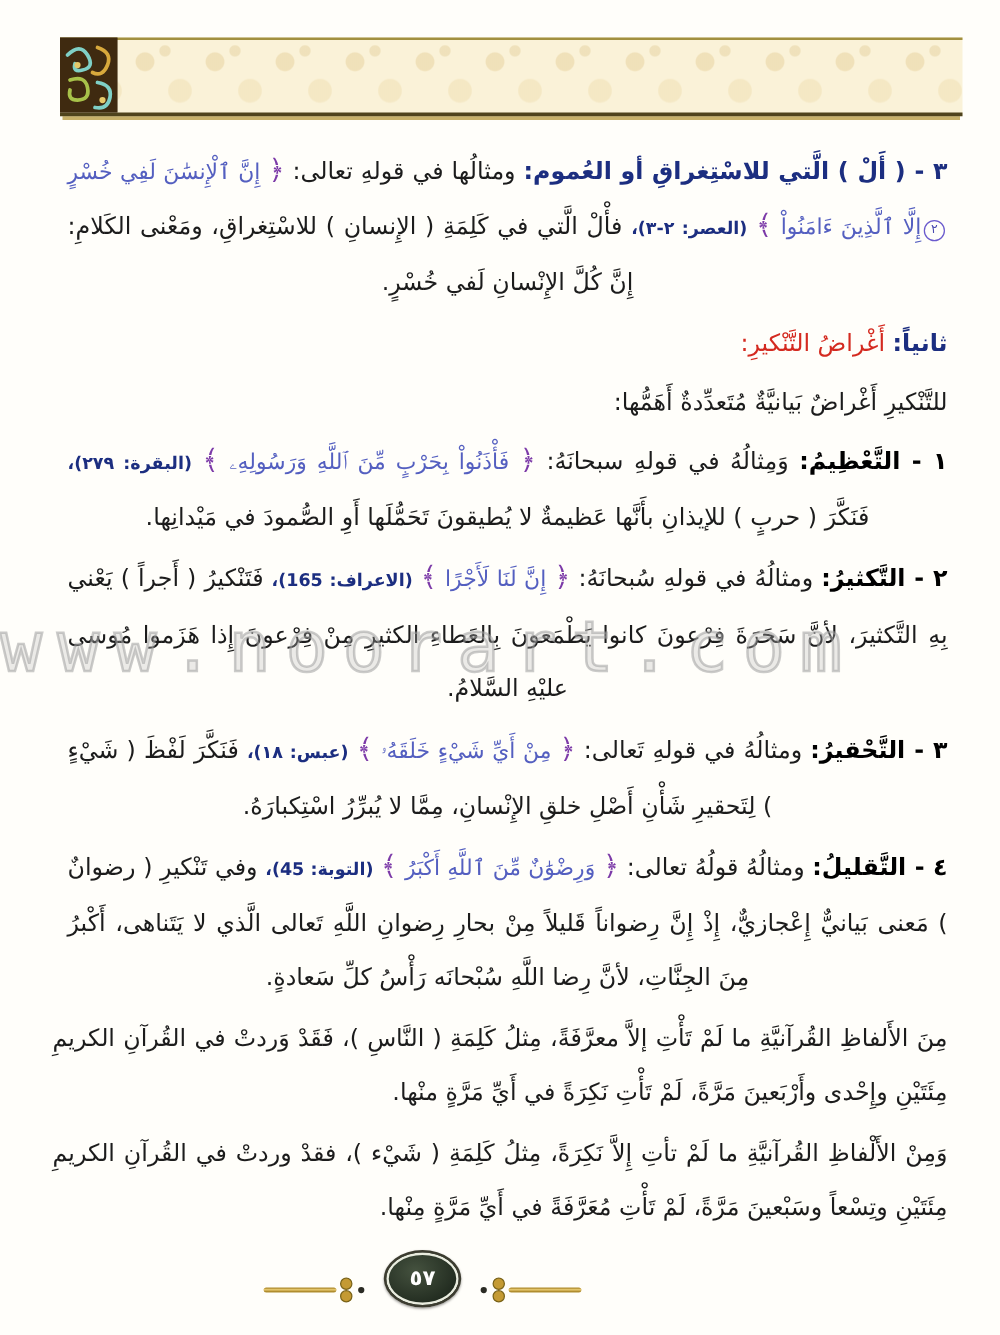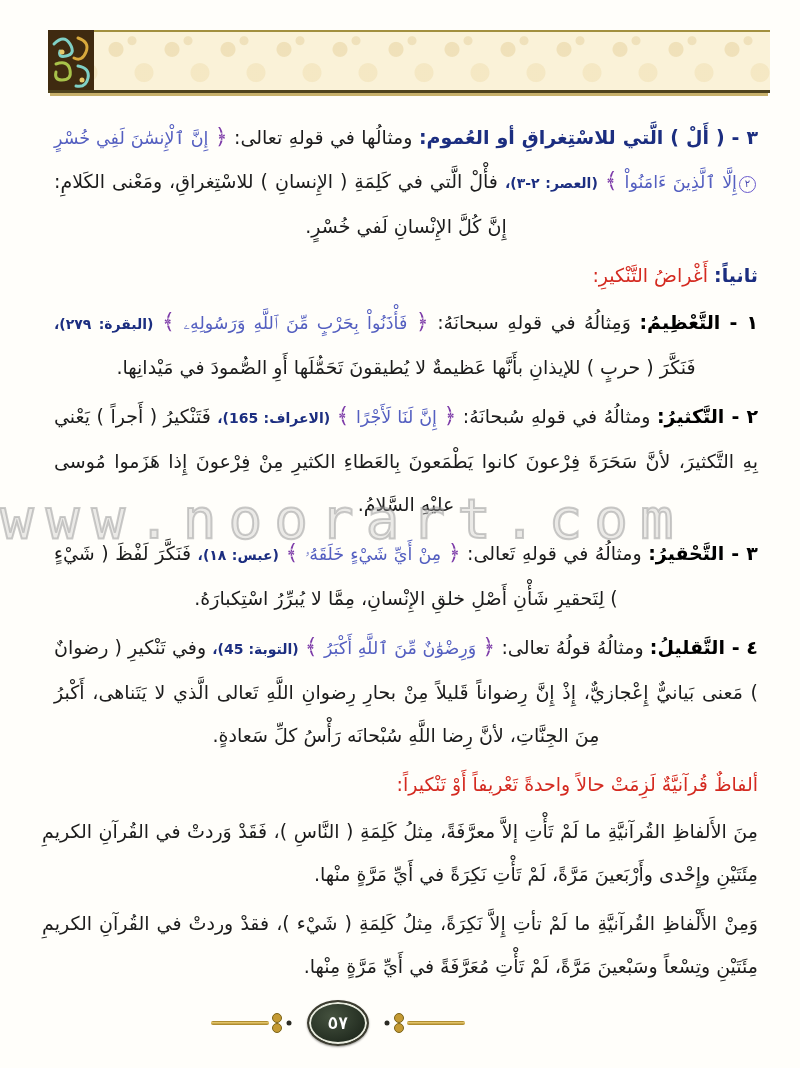--- a/index.html
+++ b/index.html
@@ -68,21 +68,21 @@
     color:rgba(190,190,190,0.30);
     -webkit-text-stroke:2px rgba(160,160,160,0.55);
     pointer-events:none;
     white-space:nowrap;
     z-index:5;
   }
 
   
   .footer{
     position:absolute;bottom:22px;left:0;width:676px;
-    display:flex;align-items:center;justify-content:center;gap:6px;font-family:Liberation Mono, monospace;
+    display:flex;align-items:flex-end;justify-content:center;gap:6px;
   }
   .page-badge{
     width:58px;height:42px;border-radius:50%;
     background:radial-gradient(ellipse at 40% 35%, #45523f 0%, #222c20 70%, #141a12 100%);
     border:2px solid #3c3c30;
     box-shadow:inset 0 0 0 2px #e9ecdf, 0 1px 2px rgba(0,0,0,.4);
     display:flex;align-items:center;justify-content:center;
     color:#ffffff;font-size:17px;font-weight:bold;
   }
   .flip{transform:scaleX(-1);}
@@ -116,20 +116,23 @@
       <span class="q-bracket">﴾</span>
       <span class="q-ref">(العصر: ٢-٣)،</span>
       <span>فأْلْ الَّتي في كَلِمَةِ ( الإِنسانِ ) للاسْتِغراقِ، ومَعْنى الكَلامِ: إِنَّ كُلَّ الإِنْسانِ لَفي خُسْرٍ.</span>
     </p>
 
     <p class="para section-line">
       <span class="head-navy">ثانياً:</span>
       <span class="head-red">أَغْراضُ التَّنْكيرِ:</span>
     </p>
 
+    <p class="para section-line">
+      <span>للتَّنْكيرِ أَغْراضٌ بَيانيَّةٌ مُتَعدِّدةٌ أَهَمُّها:</span>
+    </p>
 
     <p class="para center-last">
       <span class="head-green">١ - التَّعْظِيمُ:</span>
       <span>وَمِثالُهُ في قولهِ سبحانَهُ:</span>
       <span class="q-bracket">﴿</span>
       <span class="quran">فَأْذَنُواْ بِحَرْبٍ مِّنَ ٱللَّهِ وَرَسُولِهِۦ</span>
       <span class="q-bracket">﴾</span>
       <span class="q-ref">(البقرة: ٢٧٩)،</span>
       <span>فَنَكَّرَ ( حربٍ ) للإيذانِ بأَنَّها عَظيمةٌ لا يُطيقونَ تَحَمُّلَها أَوِ الصُّمودَ في مَيْدانِها.</span>
     </p>
@@ -157,23 +160,20 @@
     <p class="para center-last">
       <span class="head-green">٤ - التَّقليلُ:</span>
       <span>ومثالُهُ قولُهُ تعالى:</span>
       <span class="q-bracket">﴿</span>
       <span class="quran">وَرِضْوَٰنٌ مِّنَ ٱللَّهِ أَكْبَرُ</span>
       <span class="q-bracket">﴾</span>
       <span class="q-ref">(التوبة: 45)،</span>
       <span>وفي تَنْكيرِ ( رضوانٌ ) مَعنى بَيانيٌّ إِعْجازيٌّ، إِذْ إِنَّ رِضواناً قَليلاً مِنْ بحارِ رِضوانِ اللَّهِ تَعالى الَّذي لا يَتَناهى، أَكْبرُ مِنَ الجِنَّاتِ، لأنَّ رِضا اللَّهِ سُبْحانَه رَأْسُ كلِّ سَعادةٍ.</span>
     </p>
 
-    <p class="para section-line">
-      <span class="head-red">ألفاظٌ قُرآنيَّةٌ لَزِمَتْ حالاً واحدةً تَعْريفاً أَوْ تَنْكيراً:</span>
-    </p>
 
     <p class="para right-last">
       <span>مِنَ الأَلفاظِ القُرآنيَّةِ ما لَمْ تَأْتِ إلاَّ معرَّفَةً، مِثلُ كَلِمَةِ ( النَّاسِ )، فَقَدْ وَردتْ في القُرآنِ الكريمِ مِئَتَيْنِ وإِحْدى وأَرْبَعينَ مَرَّةً، لَمْ تَأْتِ نَكِرَةً في أَيِّ مَرَّةٍ منْها.</span>
     </p>
 
     <p class="para right-last">
       <span>وَمِنْ الأَلْفاظِ القُرآنيَّةِ ما لَمْ تأتِ إِلاَّ نَكِرَةً، مِثلُ كَلِمَةِ ( شَيْء )، فقدْ وردتْ في القُرآنِ الكريمِ مِئَتَيْنِ وتِسْعاً وسَبْعينَ مَرَّةً، لَمْ تَأْتِ مُعَرَّفَةً في أَيِّ مَرَّةٍ مِنْها.</span>
     </p>
 
   </div>

